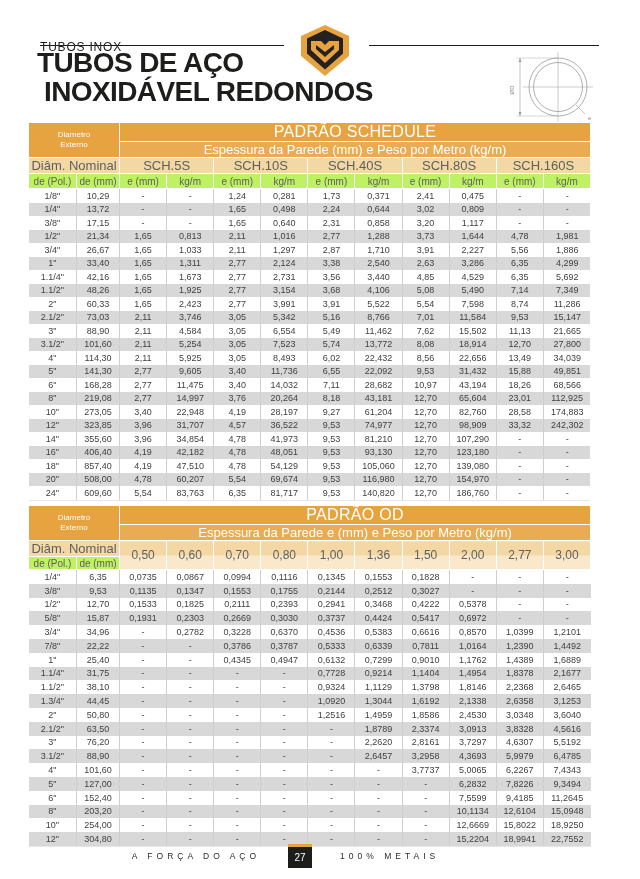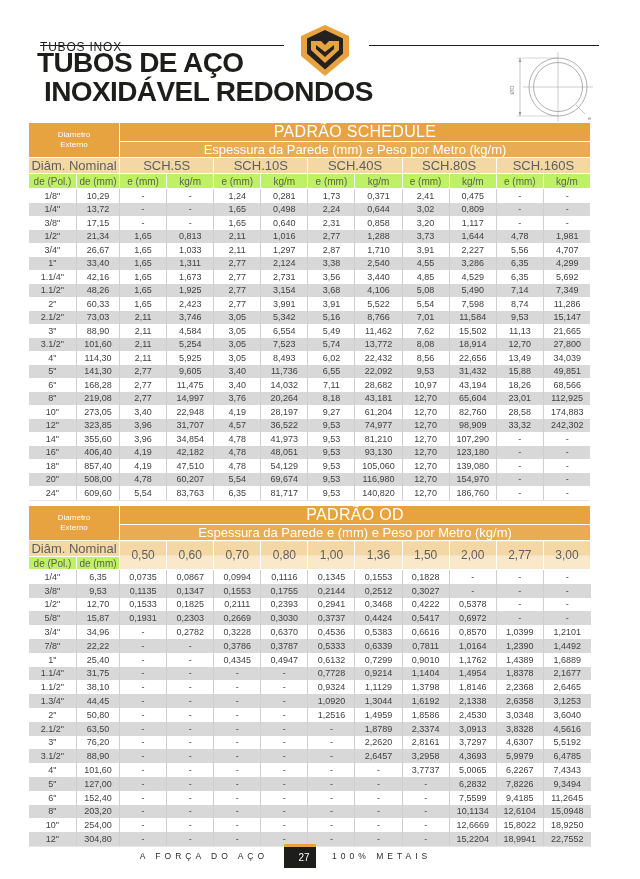--- a/index.html
+++ b/index.html
@@ -39,24 +39,24 @@
   .tbl tbody td{font-size:9px;color:#3f3f3f;border-left:1px solid #cfcfcf;}
   .tbl tbody td:first-child{border-left:none;}
   .tbl tbody tr:nth-child(even){background:#D8D8D8;}
   #schedule-table tbody td{height:13.5px;}
   #od-table tbody td{height:13.8px;}
   #schedule-table tbody tr:last-child td,
   #od-table tbody tr:last-child td{border-bottom:1px solid #e6e6e6;}
 
   
   .footer{position:absolute;left:0;top:844px;width:571px;display:flex;
-    align-items:center;justify-content:center;gap:16px;}
+    align-items:center;justify-content:center;gap:28px;}
   .footer-text{font-size:8.5px;letter-spacing:4px;color:#2a2a2a;}
   .page-box{width:24px;height:21px;background:#1d1d1b;border-top:3px solid #E7A33F;
-    color:#ffffff;font-size:10px;display:flex;align-items:center;justify-content:center;padding-left:8px;}
+    color:#ffffff;font-size:10px;display:flex;align-items:center;justify-content:center;}
 </style>
 </head>
 <body>
 
 <div class="page">
 
   <div class="eyebrow">TUBOS INOX</div>
   <div class="rule rule-left"></div>
   <div class="rule rule-right"></div>
 
@@ -195,32 +195,32 @@
           <td>26,67</td>
           <td>1,65</td>
           <td>1,033</td>
           <td>2,11</td>
           <td>1,297</td>
           <td>2,87</td>
           <td>1,710</td>
           <td>3,91</td>
           <td>2,227</td>
           <td>5,56</td>
-          <td>4,707</td>
+          <td>1,886</td>
         </tr>
         <tr>
           <td>1"</td>
           <td>33,40</td>
           <td>1,65</td>
           <td>1,311</td>
           <td>2,77</td>
           <td>2,124</td>
           <td>3,38</td>
           <td>2,540</td>
-          <td>4,55</td>
+          <td>2,63</td>
           <td>3,286</td>
           <td>6,35</td>
           <td>4,299</td>
         </tr>
         <tr>
           <td>1.1/4"</td>
           <td>42,16</td>
           <td>1,65</td>
           <td>1,673</td>
           <td>2,77</td>

